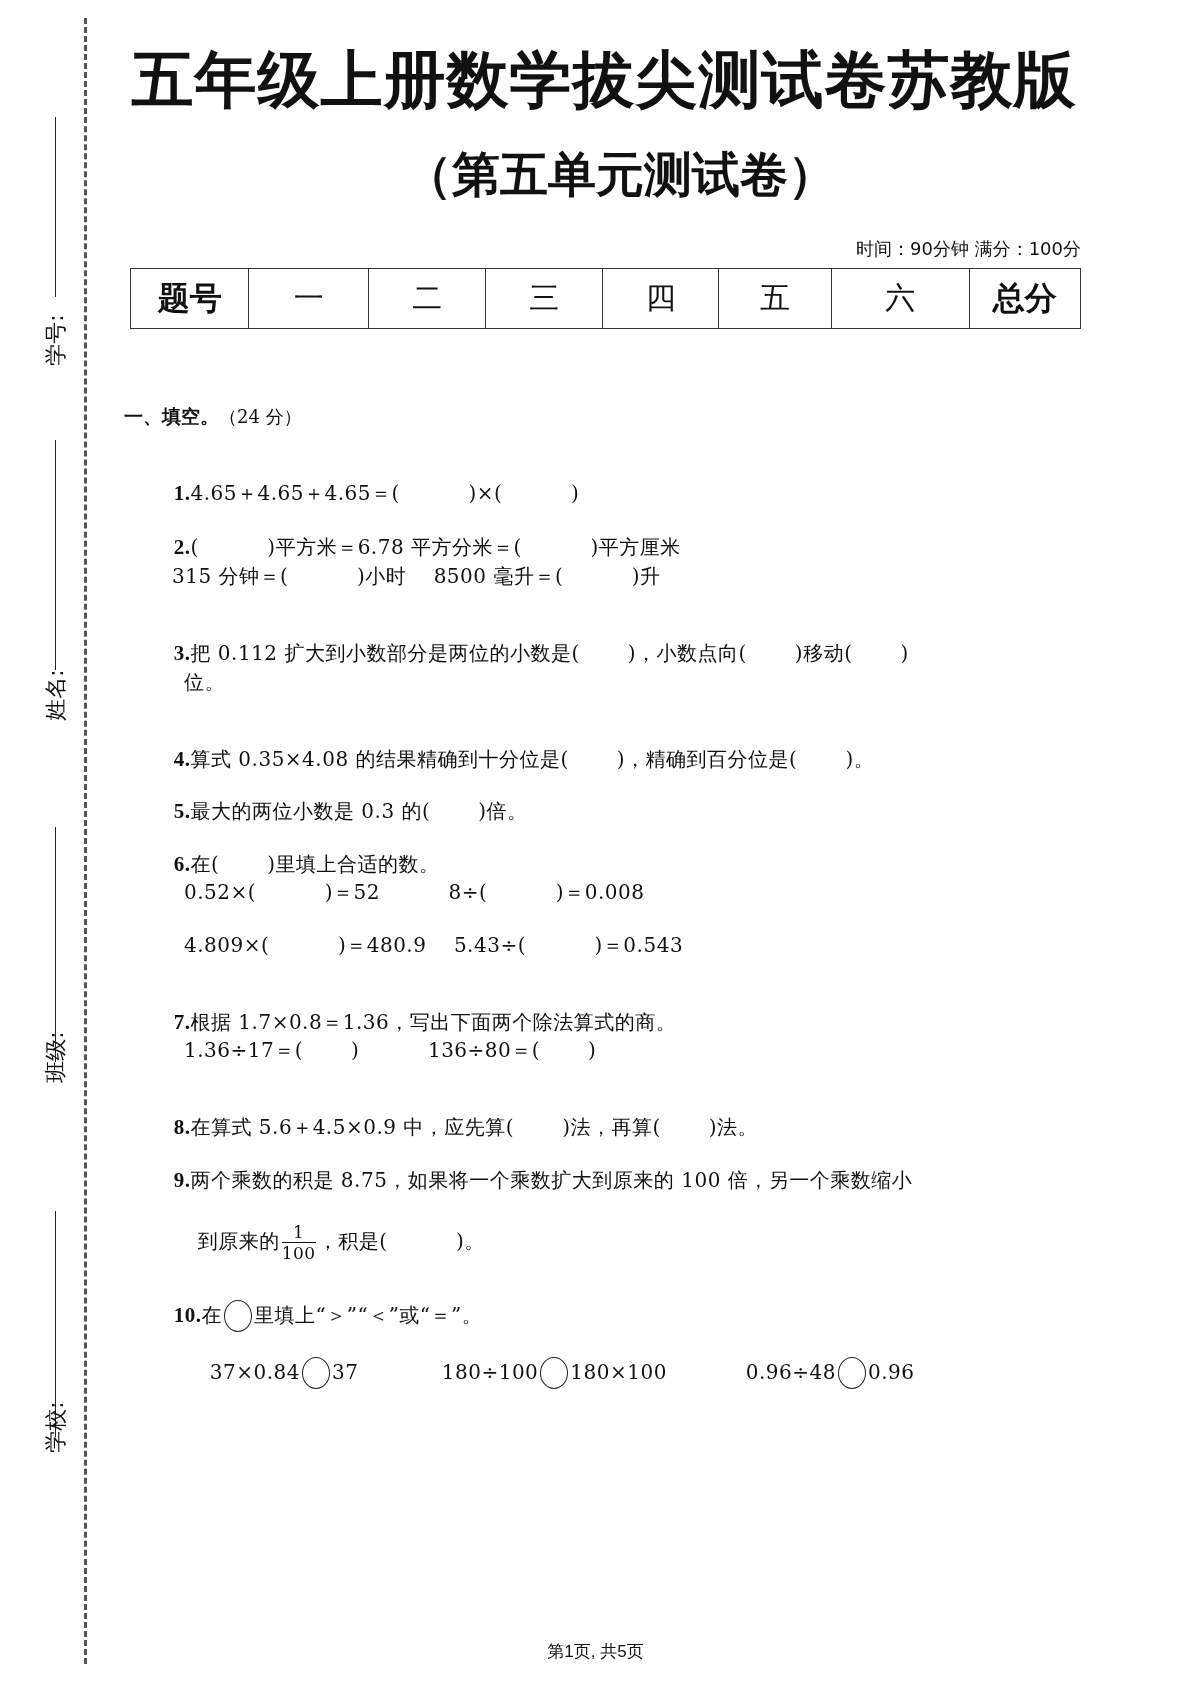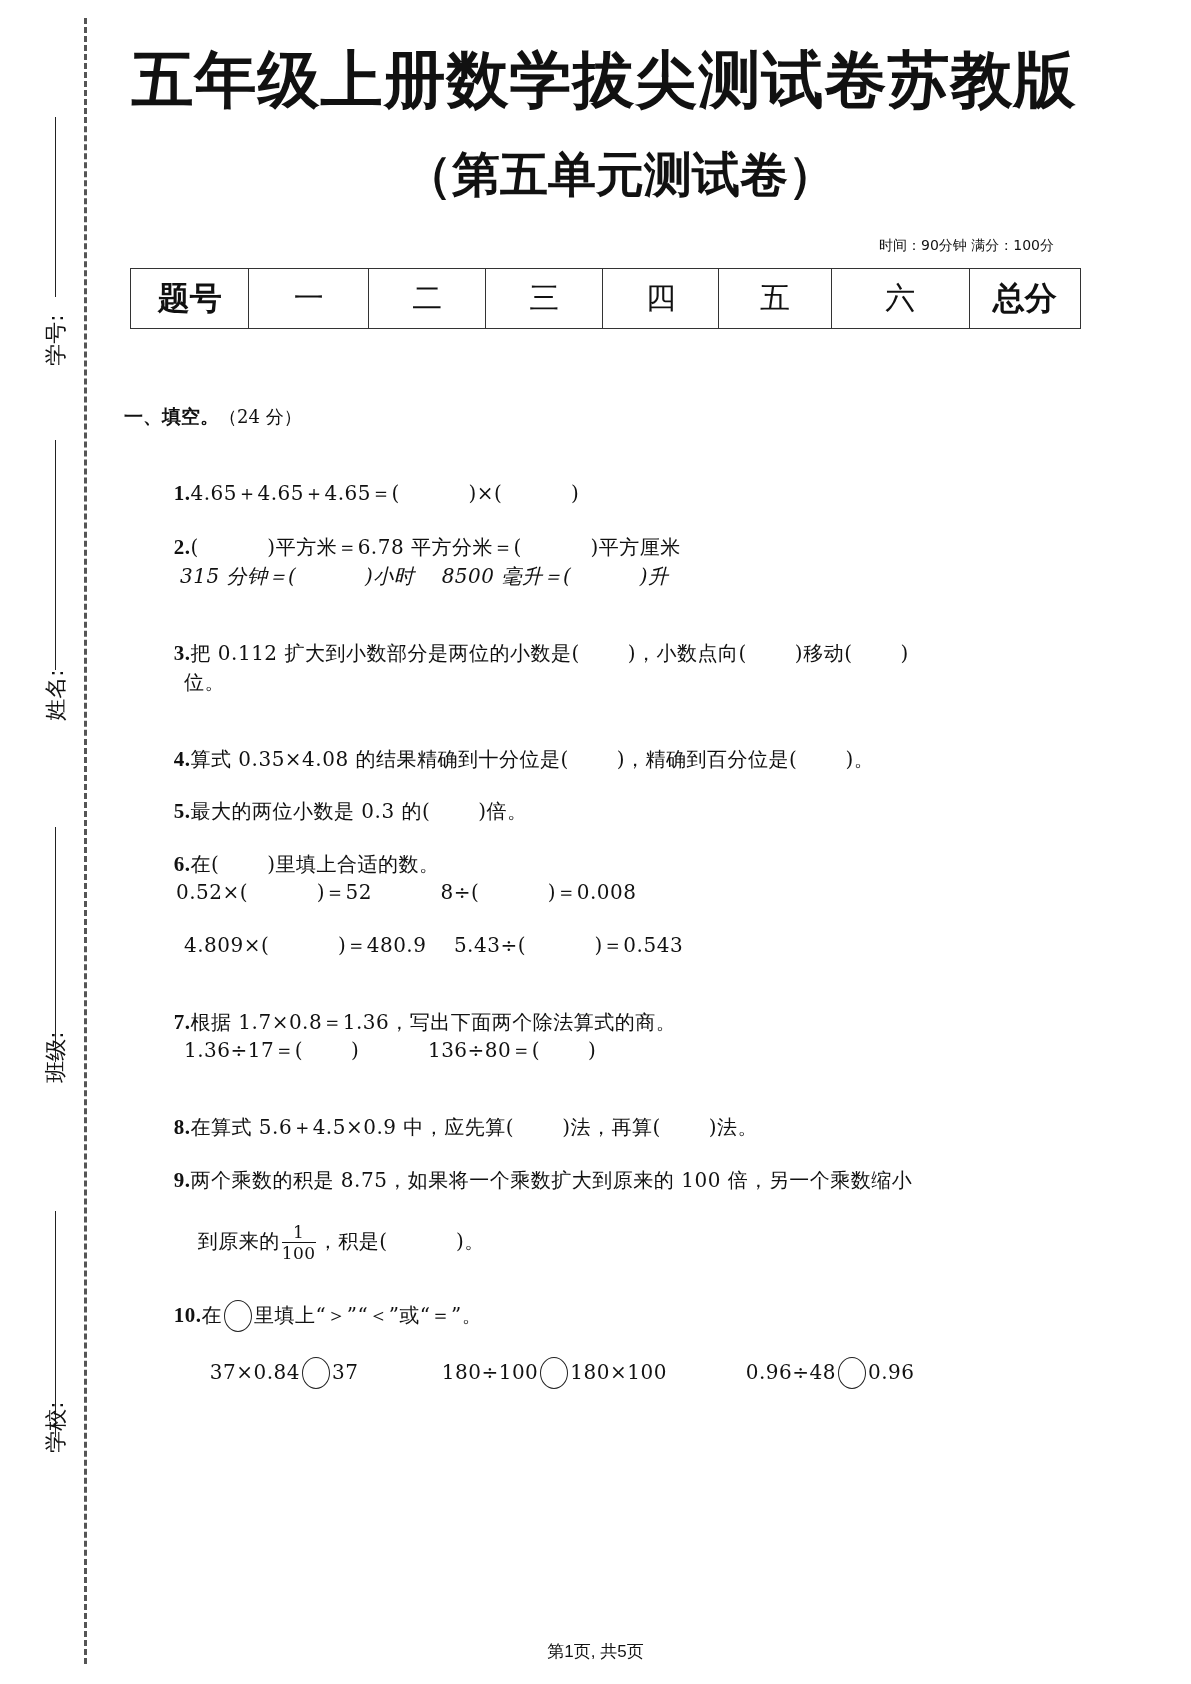--- a/index.html
+++ b/index.html
@@ -14,22 +14,22 @@
                 font-family: "DejaVu Sans", "Liberation Sans", sans-serif; font-size: 22px;
                 transform: rotate(-90deg); transform-origin: center center;
                 text-align: center; line-height: 30px; white-space: nowrap; }
 
   .title { position: absolute; left: 104px; width: 1000px; top: 38px; text-align: center;
            font-family: "DejaVu Sans", "Liberation Sans", sans-serif;
            font-size: 62px; font-weight: bold; letter-spacing: 1px; }
   .subtitle { position: absolute; left: 120px; width: 1000px; top: 143px; text-align: center;
               font-family: "DejaVu Sans", "Liberation Sans", sans-serif;
               font-size: 48px; font-weight: bold; }
-  .meta { position: absolute; right: 137px; top: 237px;
-          font-family: "DejaVu Sans", "Liberation Sans", sans-serif; font-size: 14px; }
+  .meta { position: absolute; right: 110px; top: 237px;
+          font-family: "DejaVu Sans", "Liberation Sans", sans-serif; font-size: 18px; }
 
   table.score { position: absolute; left: 130px; top: 268px; border-collapse: collapse;
                 width: 951px; border-radius: 27px; }
   table.score td { border: 1.5px solid #333; height: 59px; text-align: center;
                    font-size: 30px; padding: 0; }
   table.score td.rowhead { font-family: "DejaVu Sans", "Liberation Sans", sans-serif;
                            font-weight: bold; font-size: 32px; }
 
   .section-head { position: absolute; left: 124px; top: 404px; font-size: 18px; }
   .section-head b { font-family: "DejaVu Sans", "Liberation Sans", sans-serif; font-size: 19px; }
@@ -98,39 +98,39 @@
   <b>一、填空。</b><span>（24 分）</span>
 </div>
 
 <div class="q" style="left:160px;top:456px;">
   <span class="num">1.</span><span>4.65＋4.65＋4.65＝(          )×(          )</span>
 </div>
 
 <div class="q" style="left:160px;top:510px;">
   <span class="num">2.</span><span>(          )平方米＝6.78 平方分米＝(          )平方厘米</span>
 </div>
-<div class="q" style="left:180px;top:563px;font-style:italic;">315 分钟＝(          )小时    8500 毫升＝(          )升</div>
+<div class="q" style="left:172px;top:563px;">315 分钟＝(          )小时    8500 毫升＝(          )升</div>
 
 <div class="q" style="left:160px;top:616px;">
   <span class="num">3.</span><span>把 0.112 扩大到小数部分是两位的小数是(       )，小数点向(       )移动(       )</span>
 </div>
 <div class="q" style="left:184px;top:669px;">位。</div>
 
 <div class="q" style="left:160px;top:722px;">
   <span class="num">4.</span><span>算式 0.35×4.08 的结果精确到十分位是(       )，精确到百分位是(       )。</span>
 </div>
 
 <div class="q" style="left:160px;top:774px;">
   <span class="num">5.</span><span>最大的两位小数是 0.3 的(       )倍。</span>
 </div>
 
 <div class="q" style="left:160px;top:827px;">
   <span class="num">6.</span><span>在(       )里填上合适的数。</span>
 </div>
-<div class="q" style="left:176px;top:879px;">0.52×(          )＝52          8÷(          )＝0.008</div>
+<div class="q" style="left:184px;top:879px;">0.52×(          )＝52          8÷(          )＝0.008</div>
 <div class="q" style="left:184px;top:932px;">4.809×(          )＝480.9    5.43÷(          )＝0.543</div>
 
 <div class="q" style="left:160px;top:985px;">
   <span class="num">7.</span><span>根据 1.7×0.8＝1.36，写出下面两个除法算式的商。</span>
 </div>
 <div class="q" style="left:184px;top:1037px;">1.36÷17＝(       )          136÷80＝(       )</div>
 
 <div class="q" style="left:160px;top:1090px;">
   <span class="num">8.</span><span>在算式 5.6＋4.5×0.9 中，应先算(       )法，再算(       )法。</span>
 </div>

